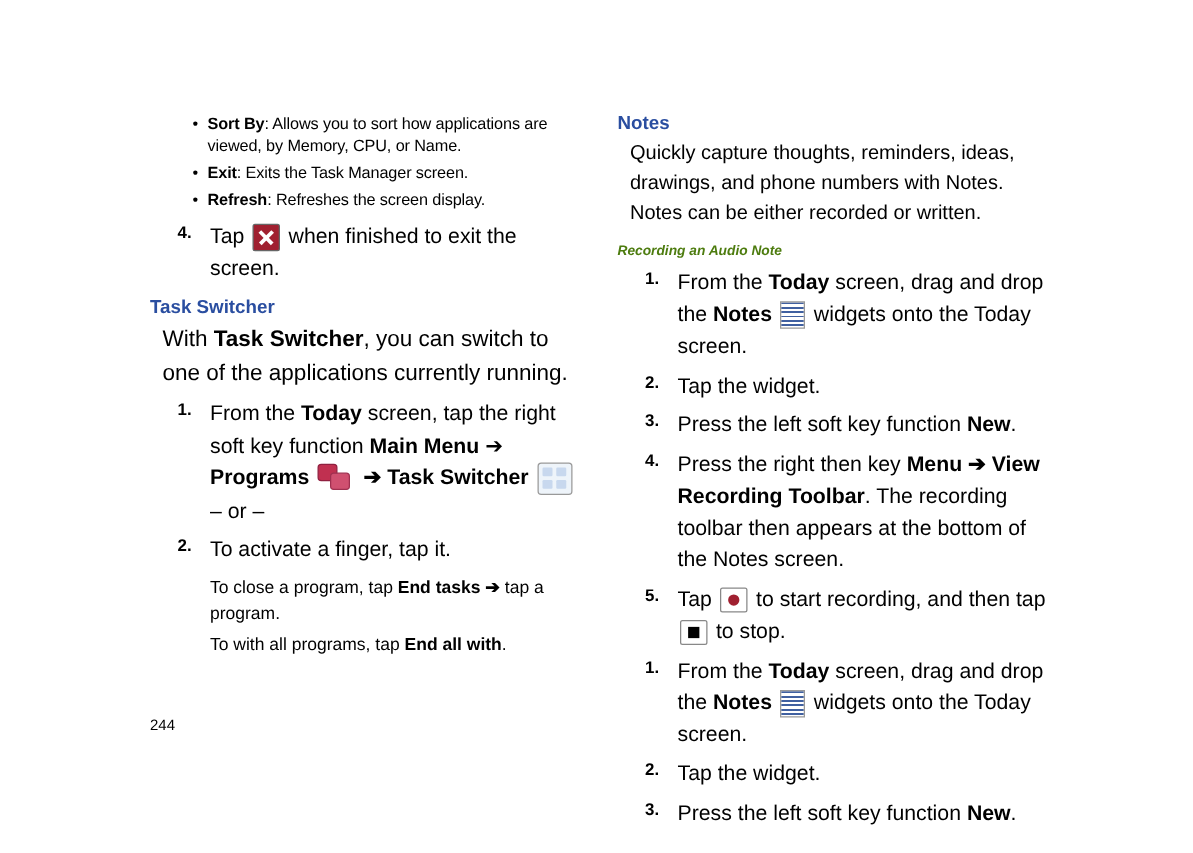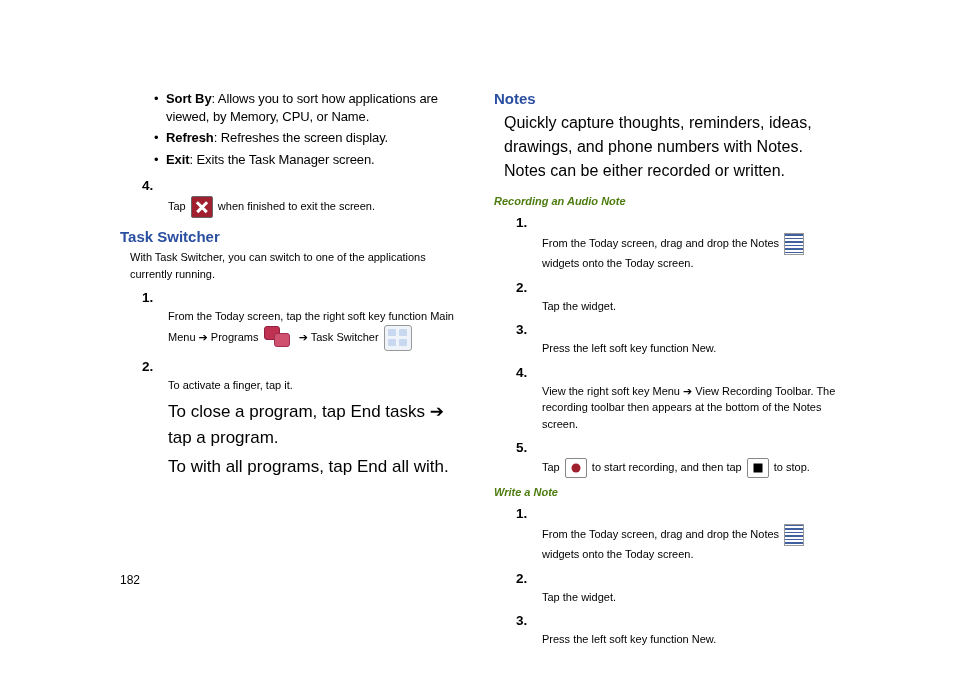--- a/index.html
+++ b/index.html
@@ -56,55 +56,54 @@
     line-height: 1.5;
   }
   .step-num {
     font-weight: bold;
     width: 26px;
     flex-shrink: 0;
     font-size: 13.5px;
   }
   .step-body {
     flex: 1;
-    font-size: 11px;
-    margin-top: 20px;
+    font-size: 17px;
   }
   .step-body-cont {
     margin-left: 48px;
-    font-size: 17px;
+    font-size: 14px;
     line-height: 1.5;
     margin-top: 4px;
     margin-bottom: 4px;
   }
   .h-blue {
     color: #2a4ea0;
     font-weight: bold;
     font-size: 15px;
     margin: 10px 0 4px 0;
   }
   .h-blue-sm {
     color: #4d7c0f;
     font-weight: bold;
     font-style: italic;
     font-size: 11px;
     margin: 8px 0 4px 0;
   }
   .intro {
     margin: 2px 0 6px 10px;
-    font-size: 11px;
+    font-size: 18px;
     line-height: 1.5;
   }
   .intro2 {
     margin: 2px 0 12px 0;
     font-size: 16px;
     line-height: 1.5;
     padding-left: 10px;
   }
-  b { font-weight: normal; }
+  b { font-weight: bold; }
   .icon {
     display: inline-block;
     vertical-align: middle;
     margin: 0 2px;
   }
   .icon-close {
     width: 20px; height: 20px;
     background: #a02030;
     border: 1px solid #666;
     position: relative;
@@ -194,24 +193,24 @@
 
 <div class="page">
 
   <div class="col">
 
     <ul class="bullet-list">
       <li class="bullet-item">
         <b>Sort By</b><span class="desc">: Allows you to sort how applications are viewed, by Memory, CPU, or Name.</span>
       </li>
       <li class="bullet-item">
-        <b>Refresh</b><span class="desc">: Refreshes the screen display.</span>
+        <b>Exit</b><span class="desc">: Exits the Task Manager screen.</span>
       </li>
       <li class="bullet-item">
-        <b>Exit</b><span class="desc">: Exits the Task Manager screen.</span>
+        <b>Refresh</b><span class="desc">: Refreshes the screen display.</span>
       </li>
     </ul>
 
     <div class="step">
       <div class="step-num">4.</div>
       <div class="step-body">
         <span>Tap </span>
         <span class="icon icon-close"></span>
         <span> when finished to exit the screen.</span>
       </div>
@@ -223,20 +222,21 @@
       <span>With </span><b>Task Switcher</b><span>, you can switch to one of the applications currently running.</span>
     </div>
 
     <div class="step">
       <div class="step-num">1.</div>
       <div class="step-body">
         <span>From the </span><b>Today</b><span> screen, tap the right soft key function </span><b>Main Menu </b><span class="arrow">➔</span><b> Programs </b>
         <span class="icon icon-programs"><span class="sq a"></span><span class="sq b"></span></span>
         <b> ➔ </b><b>Task Switcher </b>
         <span class="icon icon-taskswitcher"><span class="w w1"></span><span class="w w2"></span><span class="w w3"></span><span class="w w4"></span></span>
+        <div>– or –</div>
       </div>
     </div>
 
     <div class="step">
       <div class="step-num">2.</div>
       <div class="step-body">
         <span>To activate a finger, tap it.</span>
       </div>
     </div>
     <div class="step-body-cont">
@@ -272,36 +272,35 @@
     <div class="step">
       <div class="step-num">3.</div>
       <div class="step-body">
         <span>Press the left soft key function </span><b>New</b><span>.</span>
       </div>
     </div>
 
     <div class="step">
       <div class="step-num">4.</div>
       <div class="step-body">
-        <span>View the right soft key </span><b>Menu ➔ View Recording Toolbar</b><span>. The recording toolbar then appears at the bottom of the Notes screen.</span>
+        <span>Press the right then key </span><b>Menu ➔ View Recording Toolbar</b><span>. The recording toolbar then appears at the bottom of the Notes screen.</span>
       </div>
     </div>
 
     <div class="step">
       <div class="step-num">5.</div>
       <div class="step-body">
         <span>Tap </span>
         <span class="icon icon-record"></span>
         <span> to start recording, and then tap </span>
         <span class="icon icon-stop"></span>
         <span> to stop.</span>
       </div>
     </div>
 
-    <div class="h-blue-sm">Write a Note</div>
 
     <div class="step">
       <div class="step-num">1.</div>
       <div class="step-body">
         <span>From the </span><b>Today</b><span> screen, drag and drop the </span><b>Notes</b>
         <span class="icon icon-notes"></span>
         <span> widgets onto the Today screen.</span>
       </div>
     </div>
 
@@ -313,13 +312,13 @@
     <div class="step">
       <div class="step-num">3.</div>
       <div class="step-body">
         <span>Press the left soft key function </span><b>New</b><span>.</span>
       </div>
     </div>
 
   </div>
 </div>
 
-<div class="page-num">182</div>
+<div class="page-num">244</div>
 
 </body></html>

